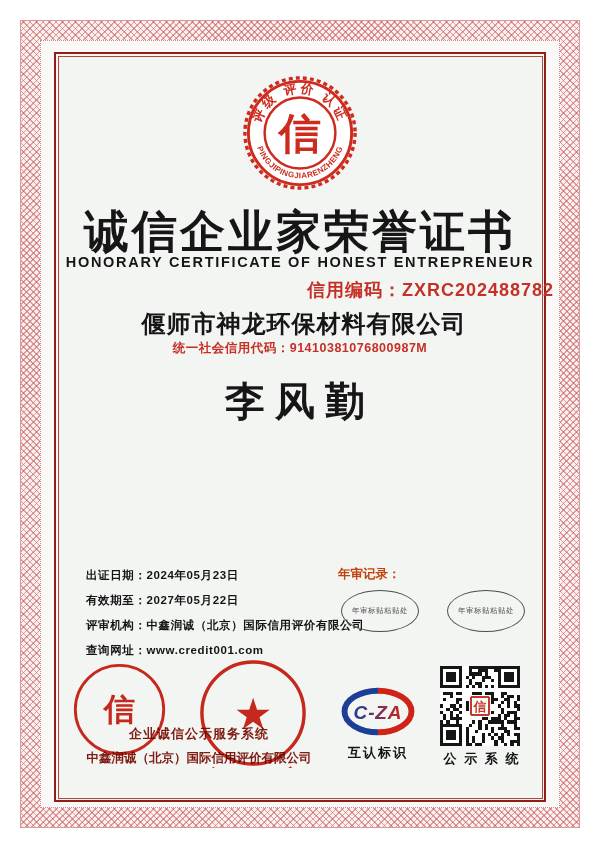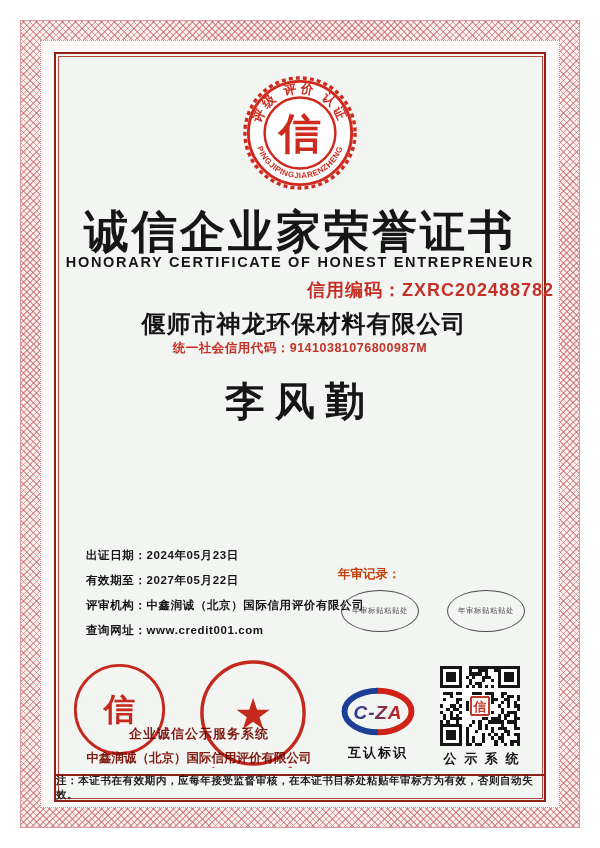--- a/index.html
+++ b/index.html
@@ -30,21 +30,21 @@
 
   .title    { top:202px; font-size:45px; font-weight:900; letter-spacing:3px; }
   .subtitle { top:254px; font-size:14.5px; font-weight:bold; letter-spacing:1.7px; }
   .credit-line { position:absolute; right:46px; top:278px; z-index:2; font-size:18px;
                  font-weight:bold; letter-spacing:1px; color:var(--accent-red,#c53026); }
   .company  { top:308px; font-size:24px; font-weight:900; letter-spacing:1px;padding-left:8px; }
   .uscc     { top:340px; font-size:12.5px; font-weight:bold; letter-spacing:.5px; color:var(--accent-red,#c53026); }
   .person   { top:374px; font-size:40px; font-weight:900; letter-spacing:10px; }
   .award    { top:438px; font-size:58px; font-weight:900; letter-spacing:8px; color:var(--award-red,#d6281c); }
 
-  .details  { position:absolute; left:86px; top:548px; z-index:2; font-size:11.5px;
+  .details  { position:absolute; left:86px; top:568px; z-index:2; font-size:11.5px;
               font-weight:bold; color:#141414; }
   .details .row { margin-bottom:10px; letter-spacing:.6px; }
 
   .annual-label { position:absolute; left:338px; top:566px; z-index:2; font-size:12.5px;
                   font-weight:900; color:#c2410c; }
   .stickers { position:absolute; left:341px; top:590px; z-index:2; display:flex; gap:28px; }
   .sticker  { width:76px; height:40px; border:1.5px solid #4d4d4d; border-radius:50%;
               display:flex; align-items:center; justify-content:center;
               font-size:7.5px; color:#555; letter-spacing:.5px; }
 
@@ -443,14 +443,13 @@
           <rect x="20" y="24" width="1" height="1"></rect>
           <rect x="22" y="24" width="1" height="1"></rect>
           <rect x="24" y="24" width="1" height="1"></rect>
         </g>
       <rect x="9.6" y="9.6" width="5.8" height="5.8" rx="0.7" fill="#ffffff" stroke="#c0392b" stroke-width="0.5"></rect>
       <text x="12.5" y="14" text-anchor="middle" class="qr-logo-txt">信</text>
     </svg>
   </div>
   <div class="qr-label">公 示 系 统</div>
 
-  <div class="note-box">注：本证书在有效期内，应每年接受监督审核，在本证书目标处粘贴年审标方为有效，否则自动失效。</div>
 </div>
 
 </body></html>

